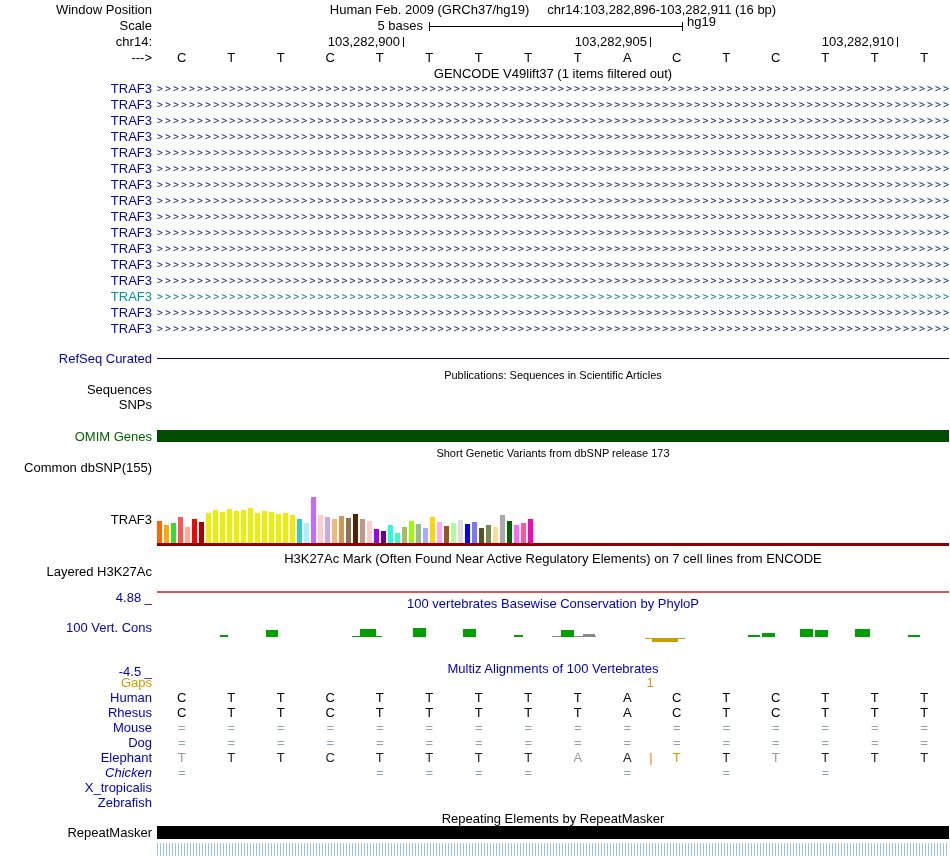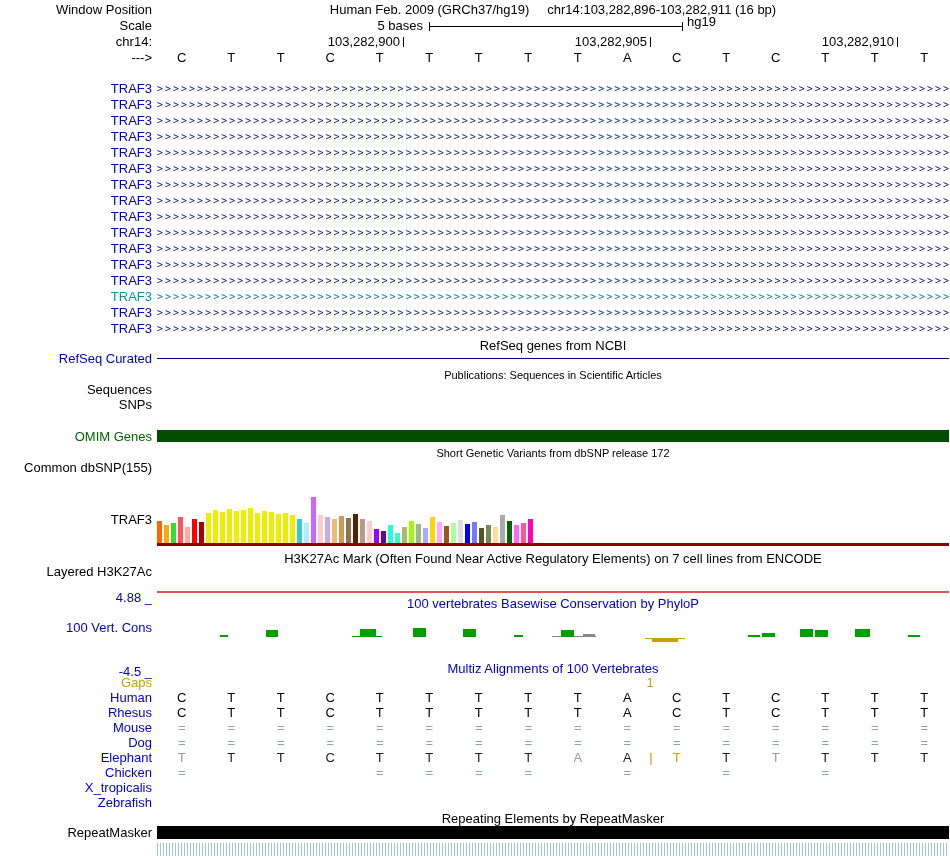--- a/index.html
+++ b/index.html
@@ -69,20 +69,21 @@
       <span class="cell" style="left: 396px; width: 49.5px; color: rgb(0, 0, 0);">T</span>
       <span class="cell" style="left: 445.5px; width: 49.5px; color: rgb(0, 0, 0);">A</span>
       <span class="cell" style="left: 495px; width: 49.5px; color: rgb(0, 0, 0);">C</span>
       <span class="cell" style="left: 544.5px; width: 49.5px; color: rgb(0, 0, 0);">T</span>
       <span class="cell" style="left: 594px; width: 49.5px; color: rgb(0, 0, 0);">C</span>
       <span class="cell" style="left: 643.5px; width: 49.5px; color: rgb(0, 0, 0);">T</span>
       <span class="cell" style="left: 693px; width: 49.5px; color: rgb(0, 0, 0);">T</span>
       <span class="cell" style="left: 742.5px; width: 49.5px; color: rgb(0, 0, 0);">T</span>
     </div>
 
+  <div class="trk ttl" style="top:66px">GENCODE V49lift37 (1 items filtered out)</div>
   <div id="gencode-rows" class="overlay">
       <div class="grow" style="top: 81px;">
         <span class="lbl" style="color: rgb(0, 0, 204);">TRAF3</span>
         <div class="arrows" style="color: rgb(12, 27, 140);">&gt;&gt;&gt;&gt;&gt;&gt;&gt;&gt;&gt;&gt;&gt;&gt;&gt;&gt;&gt;&gt;&gt;&gt;&gt;&gt;&gt;&gt;&gt;&gt;&gt;&gt;&gt;&gt;&gt;&gt;&gt;&gt;&gt;&gt;&gt;&gt;&gt;&gt;&gt;&gt;&gt;&gt;&gt;&gt;&gt;&gt;&gt;&gt;&gt;&gt;&gt;&gt;&gt;&gt;&gt;&gt;&gt;&gt;&gt;&gt;&gt;&gt;&gt;&gt;&gt;&gt;&gt;&gt;&gt;&gt;&gt;&gt;&gt;&gt;&gt;&gt;&gt;&gt;&gt;&gt;&gt;&gt;&gt;&gt;&gt;&gt;&gt;&gt;&gt;&gt;&gt;&gt;&gt;&gt;&gt;&gt;&gt;&gt;&gt;&gt;&gt;&gt;&gt;&gt;&gt;&gt;&gt;&gt;&gt;&gt;&gt;&gt;&gt;&gt;&gt;&gt;&gt;&gt;&gt;&gt;&gt;&gt;&gt;&gt;&gt;&gt;&gt;&gt;&gt;&gt;</div>
       </div>
       <div class="grow" style="top: 97px;">
         <span class="lbl" style="color: rgb(0, 0, 204);">TRAF3</span>
         <div class="arrows" style="color: rgb(12, 27, 140);">&gt;&gt;&gt;&gt;&gt;&gt;&gt;&gt;&gt;&gt;&gt;&gt;&gt;&gt;&gt;&gt;&gt;&gt;&gt;&gt;&gt;&gt;&gt;&gt;&gt;&gt;&gt;&gt;&gt;&gt;&gt;&gt;&gt;&gt;&gt;&gt;&gt;&gt;&gt;&gt;&gt;&gt;&gt;&gt;&gt;&gt;&gt;&gt;&gt;&gt;&gt;&gt;&gt;&gt;&gt;&gt;&gt;&gt;&gt;&gt;&gt;&gt;&gt;&gt;&gt;&gt;&gt;&gt;&gt;&gt;&gt;&gt;&gt;&gt;&gt;&gt;&gt;&gt;&gt;&gt;&gt;&gt;&gt;&gt;&gt;&gt;&gt;&gt;&gt;&gt;&gt;&gt;&gt;&gt;&gt;&gt;&gt;&gt;&gt;&gt;&gt;&gt;&gt;&gt;&gt;&gt;&gt;&gt;&gt;&gt;&gt;&gt;&gt;&gt;&gt;&gt;&gt;&gt;&gt;&gt;&gt;&gt;&gt;&gt;&gt;&gt;&gt;&gt;&gt;&gt;</div>
       </div>
       <div class="grow" style="top: 113px;">
@@ -136,32 +137,31 @@
       <div class="grow" style="top: 305px;">
         <span class="lbl" style="color: rgb(0, 0, 204);">TRAF3</span>
         <div class="arrows" style="color: rgb(12, 27, 140);">&gt;&gt;&gt;&gt;&gt;&gt;&gt;&gt;&gt;&gt;&gt;&gt;&gt;&gt;&gt;&gt;&gt;&gt;&gt;&gt;&gt;&gt;&gt;&gt;&gt;&gt;&gt;&gt;&gt;&gt;&gt;&gt;&gt;&gt;&gt;&gt;&gt;&gt;&gt;&gt;&gt;&gt;&gt;&gt;&gt;&gt;&gt;&gt;&gt;&gt;&gt;&gt;&gt;&gt;&gt;&gt;&gt;&gt;&gt;&gt;&gt;&gt;&gt;&gt;&gt;&gt;&gt;&gt;&gt;&gt;&gt;&gt;&gt;&gt;&gt;&gt;&gt;&gt;&gt;&gt;&gt;&gt;&gt;&gt;&gt;&gt;&gt;&gt;&gt;&gt;&gt;&gt;&gt;&gt;&gt;&gt;&gt;&gt;&gt;&gt;&gt;&gt;&gt;&gt;&gt;&gt;&gt;&gt;&gt;&gt;&gt;&gt;&gt;&gt;&gt;&gt;&gt;&gt;&gt;&gt;&gt;&gt;&gt;&gt;&gt;&gt;&gt;&gt;&gt;&gt;</div>
       </div>
       <div class="grow" style="top: 321px;">
         <span class="lbl" style="color: rgb(0, 0, 204);">TRAF3</span>
         <div class="arrows" style="color: rgb(12, 27, 140);">&gt;&gt;&gt;&gt;&gt;&gt;&gt;&gt;&gt;&gt;&gt;&gt;&gt;&gt;&gt;&gt;&gt;&gt;&gt;&gt;&gt;&gt;&gt;&gt;&gt;&gt;&gt;&gt;&gt;&gt;&gt;&gt;&gt;&gt;&gt;&gt;&gt;&gt;&gt;&gt;&gt;&gt;&gt;&gt;&gt;&gt;&gt;&gt;&gt;&gt;&gt;&gt;&gt;&gt;&gt;&gt;&gt;&gt;&gt;&gt;&gt;&gt;&gt;&gt;&gt;&gt;&gt;&gt;&gt;&gt;&gt;&gt;&gt;&gt;&gt;&gt;&gt;&gt;&gt;&gt;&gt;&gt;&gt;&gt;&gt;&gt;&gt;&gt;&gt;&gt;&gt;&gt;&gt;&gt;&gt;&gt;&gt;&gt;&gt;&gt;&gt;&gt;&gt;&gt;&gt;&gt;&gt;&gt;&gt;&gt;&gt;&gt;&gt;&gt;&gt;&gt;&gt;&gt;&gt;&gt;&gt;&gt;&gt;&gt;&gt;&gt;&gt;&gt;&gt;&gt;</div>
       </div>
     </div>
 
-  <div class="trk ttl" style="top:338px">RefSeq genes from NCBI</div>
   <span class="lbl blue" style="top:351px">RefSeq Curated</span>
   <div class="trk" id="refseq-line" style="top: 358px; height: 1px; background: rgb(0, 0, 128);"></div>
 
   <div class="trk ttl small" style="top:369px">Publications: Sequences in Scientific Articles</div>
   <span class="lbl" style="top:382px">Sequences</span>
   <span class="lbl" style="top:397px">SNPs</span>
 
   <span class="lbl green" style="top:429px">OMIM Genes</span>
   <div class="trk" id="omim-bar" style="top: 430px; height: 12px; background: rgb(0, 77, 0);"></div>
 
-  <div class="trk ttl small" style="top:447px">Short Genetic Variants from dbSNP release 172</div>
+  <div class="trk ttl small" style="top:447px">Short Genetic Variants from dbSNP release 173</div>
   <span class="lbl" style="top:460px">Common dbSNP(155)</span>
 
   <span class="lbl" style="top:512px">TRAF3</span>
   <div class="trk" id="gtex-bars" style="top:497px;height:46px">
       <div class="gbar" style="left: 0px; width: 5px; height: 22px; background: rgb(255, 102, 0);"></div>
       <div class="gbar" style="left: 7px; width: 5px; height: 18px; background: rgb(255, 170, 0);"></div>
       <div class="gbar" style="left: 14px; width: 5px; height: 20px; background: rgb(51, 221, 51);"></div>
       <div class="gbar" style="left: 21px; width: 5px; height: 26px; background: rgb(255, 85, 85);"></div>
       <div class="gbar" style="left: 28px; width: 5px; height: 16px; background: rgb(255, 170, 153);"></div>
       <div class="gbar" style="left: 35px; width: 5px; height: 24px; background: rgb(255, 0, 0);"></div>
@@ -353,21 +353,21 @@
           <span class="cell" style="left: 495px; width: 49.5px; color: rgb(200, 160, 0);">T</span>
           <span class="cell" style="left: 544.5px; width: 49.5px; color: rgb(34, 34, 34);">T</span>
           <span class="cell" style="left: 594px; width: 49.5px; color: rgb(153, 153, 153);">T</span>
           <span class="cell" style="left: 643.5px; width: 49.5px; color: rgb(34, 34, 34);">T</span>
           <span class="cell" style="left: 693px; width: 49.5px; color: rgb(34, 34, 34);">T</span>
           <span class="cell" style="left: 742.5px; width: 49.5px; color: rgb(34, 34, 34);">T</span>
           <span class="cell" style="left: 489px; width: 10px; color: rgb(232, 130, 12);">|</span>
         </div>
       </div>
       <div class="mrow" style="top: 765px;">
-        <span class="lbl" style="color: rgb(0, 0, 204);">Chicken</span>
+        <span class="lbl" style="color: rgb(0, 0, 204); font-style: italic;">Chicken</span>
         <div class="trkrel">
           <span class="cell" style="left: 0px; width: 49.5px; color: rgb(139, 163, 184);">=</span>
           <span class="cell" style="left: 198px; width: 49.5px; color: rgb(139, 163, 184);">=</span>
           <span class="cell" style="left: 247.5px; width: 49.5px; color: rgb(139, 163, 184);">=</span>
           <span class="cell" style="left: 297px; width: 49.5px; color: rgb(139, 163, 184);">=</span>
           <span class="cell" style="left: 346.5px; width: 49.5px; color: rgb(139, 163, 184);">=</span>
           <span class="cell" style="left: 445.5px; width: 49.5px; color: rgb(139, 163, 184);">=</span>
           <span class="cell" style="left: 544.5px; width: 49.5px; color: rgb(139, 163, 184);">=</span>
           <span class="cell" style="left: 643.5px; width: 49.5px; color: rgb(139, 163, 184);">=</span>
         </div>

